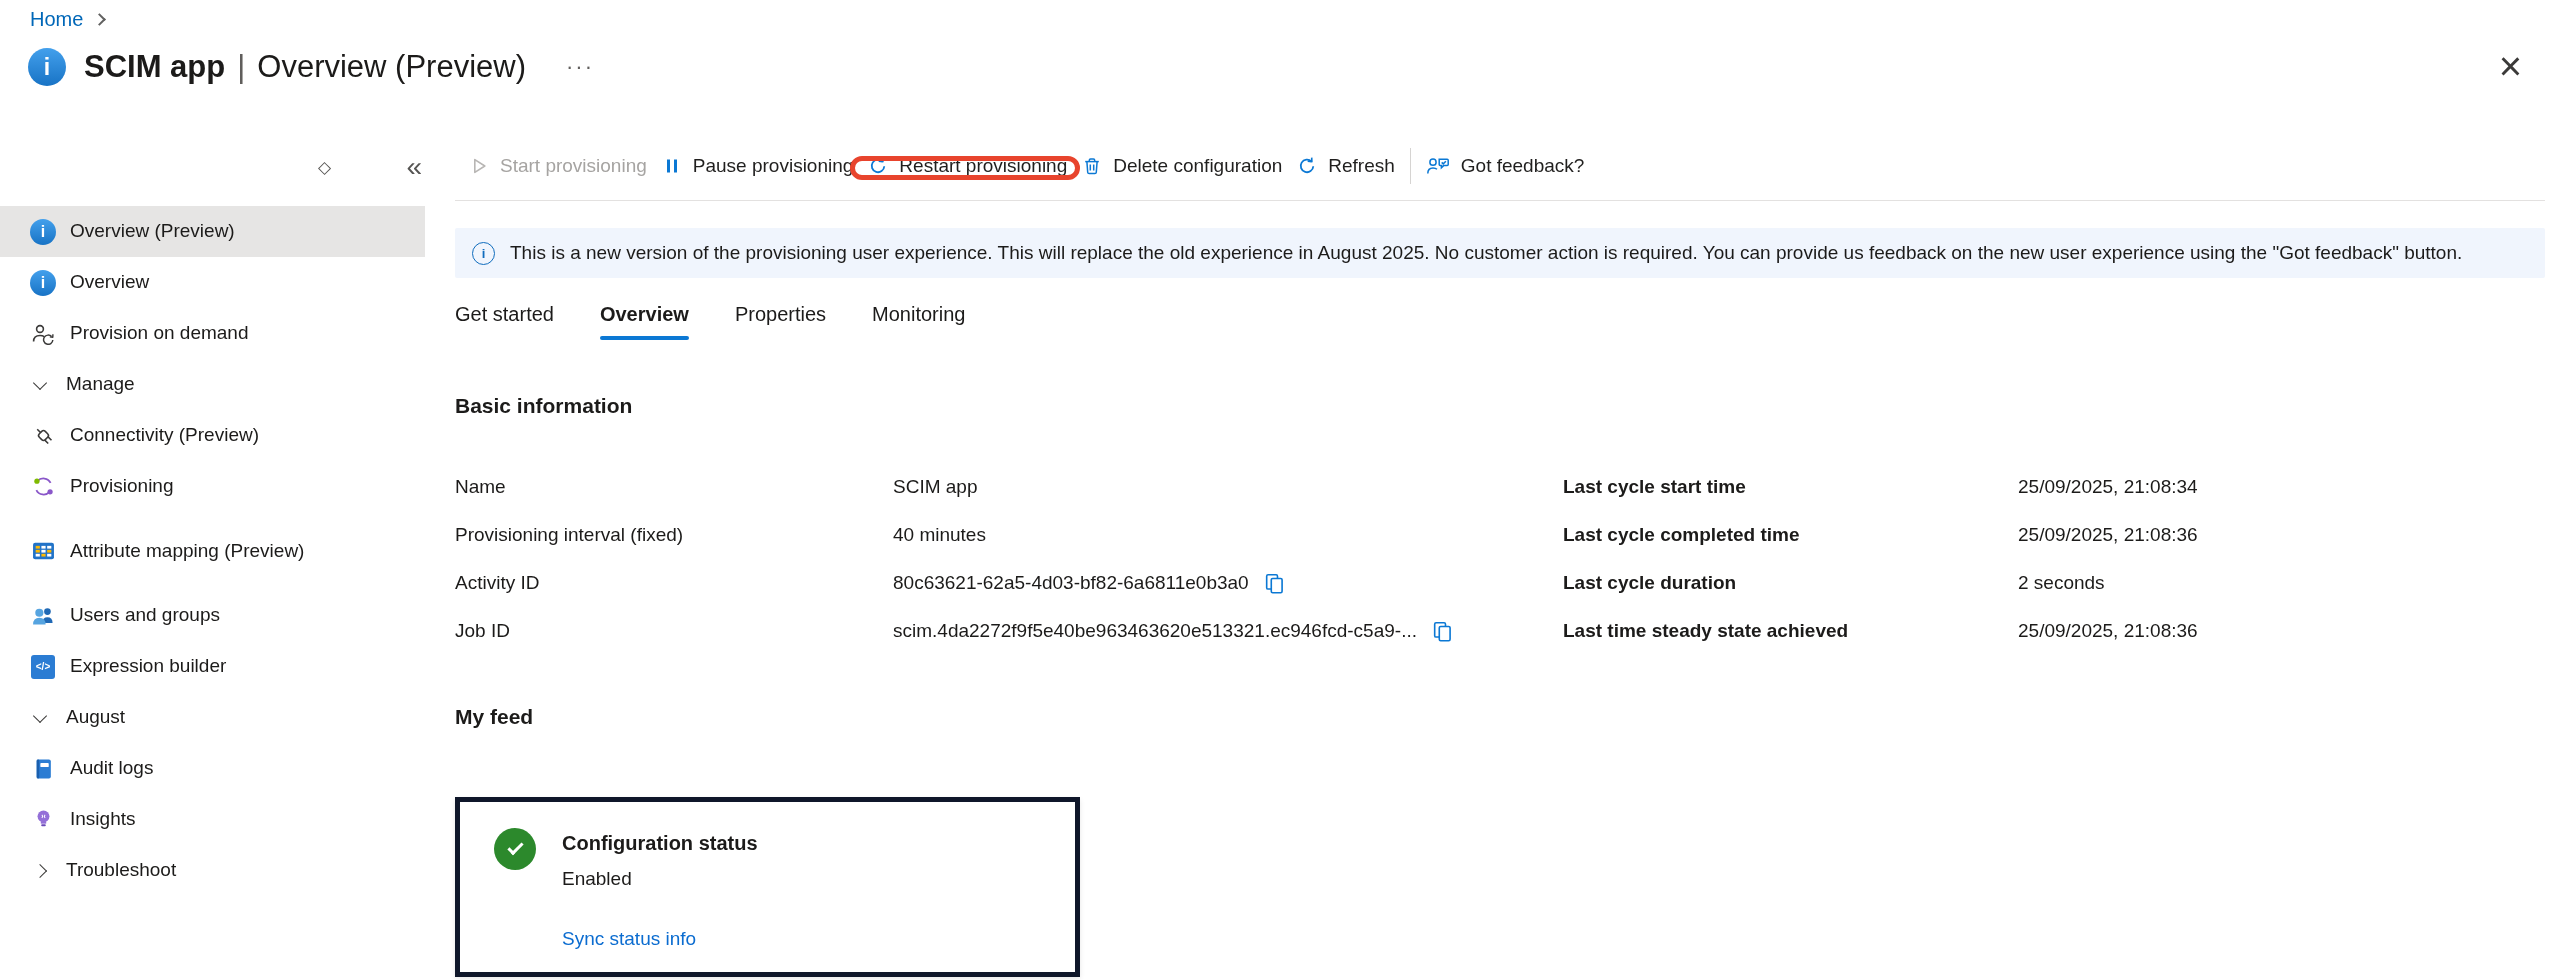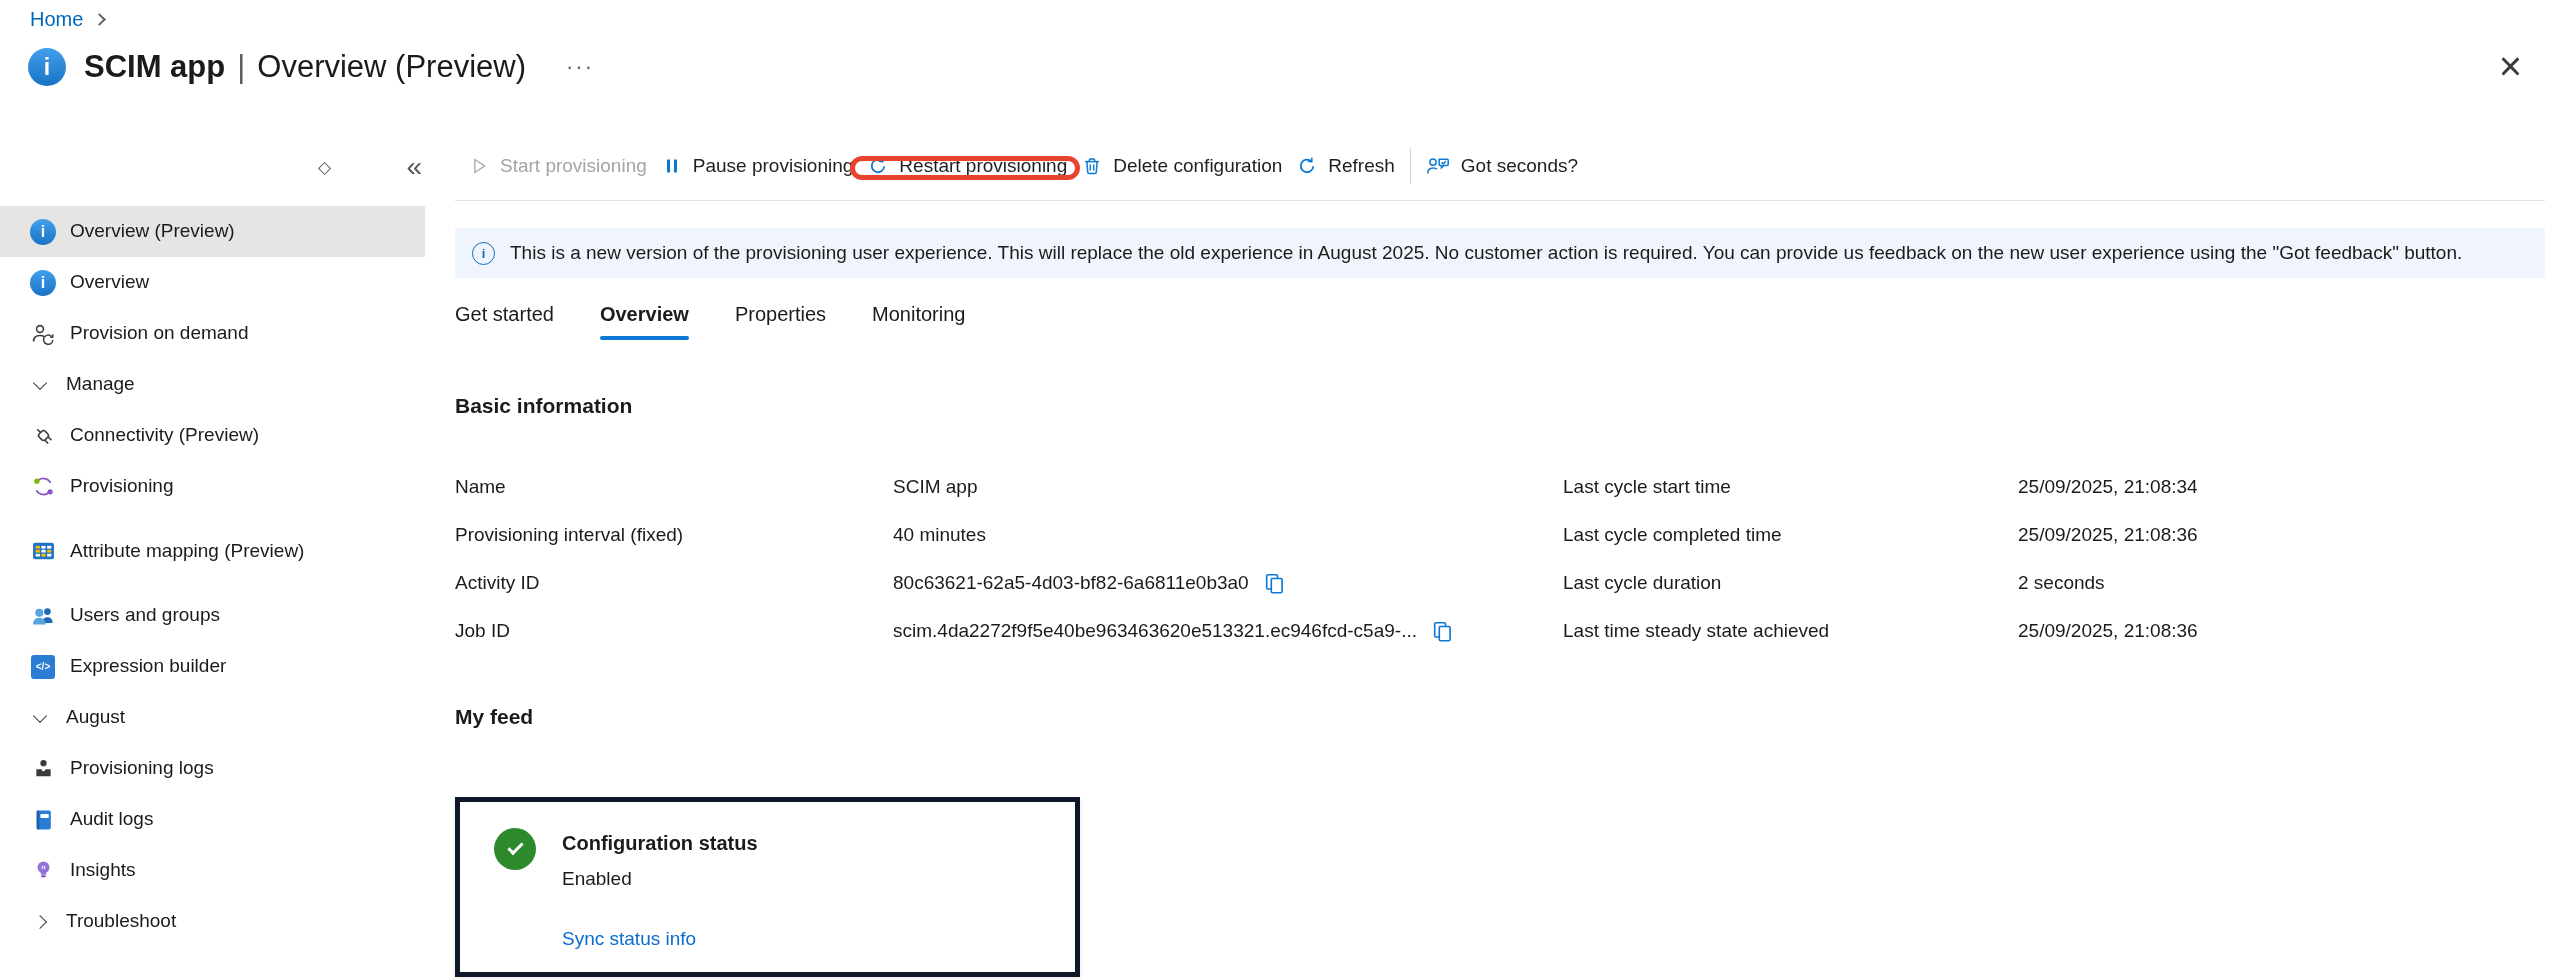--- a/index.html
+++ b/index.html
@@ -61,21 +61,21 @@
   .tabs{margin-top:25px;display:flex;gap:46px;font-size:20px}
   .tab{padding-bottom:14px;position:relative;cursor:pointer;color:#1c1b1a}
   .tab.active{font-weight:700}
   .tab.active::after{content:"";position:absolute;left:0;right:0;bottom:0;height:4px;border-radius:2px;
                      background:var(--accent,#0b78d4)}
 
   h2.section{font-size:21px;font-weight:700}
   #basic-title{margin-top:54px}
   .info-grid{margin-top:45px;display:grid;grid-template-columns:438px 670px 455px auto;font-size:19px}
   .info-grid > div{height:48px;display:flex;align-items:center}
-  .r-label{font-weight:400}
+  .r-label{font-weight:700}
   .copy-btn{background:none;border:none;margin-left:14px;cursor:pointer;display:inline-flex;align-items:center}
 
   #feed-title{margin-top:50px}
   .feed-card{margin-top:68px;width:625px;height:180px;background:#fff;border:5px solid #0f172a;
              box-shadow:0 1.6px 5px rgba(0,0,0,.1);display:flex;gap:26px;padding:26px 0 0 34px}
   .check-circle{width:42px;height:42px;border-radius:50%;background:var(--success,#2c892c);flex:none;
                 display:flex;align-items:center;justify-content:center}
   .check-mark{width:15px;height:8px;border-left:3.5px solid #fff;border-bottom:3.5px solid #fff;
               transform:rotate(-45deg);margin-bottom:4px}
   .feed-title{font-size:20px;font-weight:700;margin-top:4px}
@@ -196,29 +196,20 @@
       <span class="side-label">Expression builder</span>
     </div>
     <div class="side-item group">
       <span class="icn">
           <span class="chev down"></span>
         </span>
       <span class="side-label">August</span>
     </div>
     <div class="side-item sub">
       <span class="icn">
-        <svg width="21" height="21" viewBox="0 0 20 20" fill="#3b3a39">
-          <circle cx="10" cy="4.9" r="3"></circle>
-          <path d="M3.2 10.8 H8 L9.3 12.7 H10.7 L12 10.8 H16.8 V17.4 H3.2 Z"></path>
-        </svg>
-      </span>
-      <span class="side-label">Provisioning logs</span>
-    </div>
-    <div class="side-item sub">
-      <span class="icn">
         <svg width="19" height="22" viewBox="0 0 18 21">
           <rect x="2.5" y="1.5" width="13.5" height="18" rx="1.8" fill="#2b7cd3"></rect>
           <rect x="2.5" y="1.5" width="2.4" height="18" rx="1" fill="#1a5fae"></rect>
           <rect x="6" y="4.8" width="8" height="3.8" rx="0.8" fill="#fff"></rect>
         </svg>
       </span>
       <span class="side-label">Audit logs</span>
     </div>
     <div class="side-item sub">
       <span class="icn">
@@ -280,21 +271,21 @@
         <span>Refresh</span>
       </button>
       <span class="tb-sep"></span>
       <button class="tb-btn">
         <svg width="24" height="20" viewBox="0 0 24 20" fill="none" stroke="currentColor" stroke-width="1.5">
           <circle cx="7" cy="6.2" r="3.1"></circle>
           <path d="M1.8 17.5 Q1.8 11.9 7 11.9 Q9.6 11.9 11 13.3"></path>
           <path d="M13.2 3.2 H21.2 Q22.2 3.2 22.2 4.2 V8.6 Q22.2 9.6 21.2 9.6 H17.6 L15.4 11.8 V9.6 H14.2 Q13.2 9.6 13.2 8.6 Z"></path>
           <path d="M15.7 6.4 L17.2 7.9 L19.9 5.2"></path>
         </svg>
-        <span>Got seconds?</span>
+        <span>Got feedback?</span>
       </button>
     </div>
     <div class="toolbar-divider"></div>
 
     <div class="banner">
       <span class="banner-icon">i</span>
       <span>This is a new version of the provisioning user experience. This will replace the old experience in August 2025. No customer action is required. You can provide us feedback on the new user experience using the "Got feedback" button.</span>
     </div>
 
     <div class="tabs">

